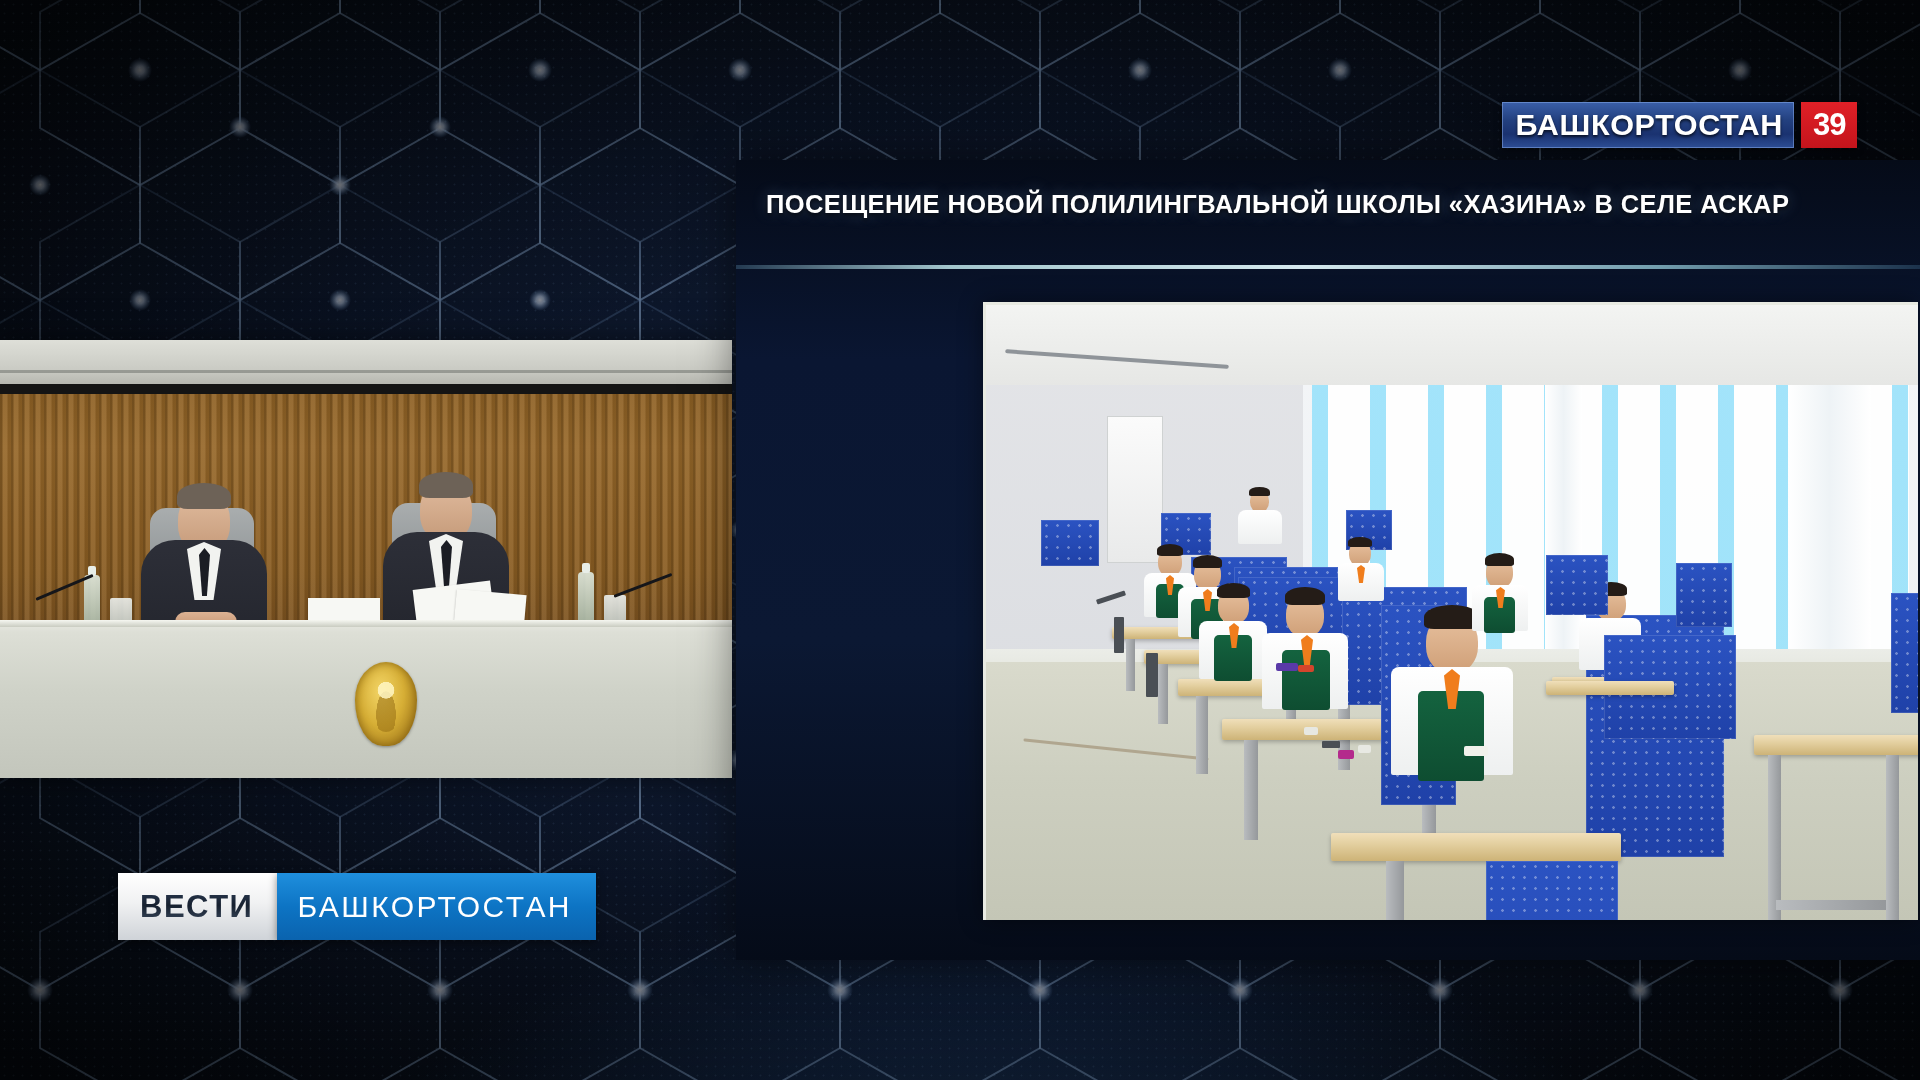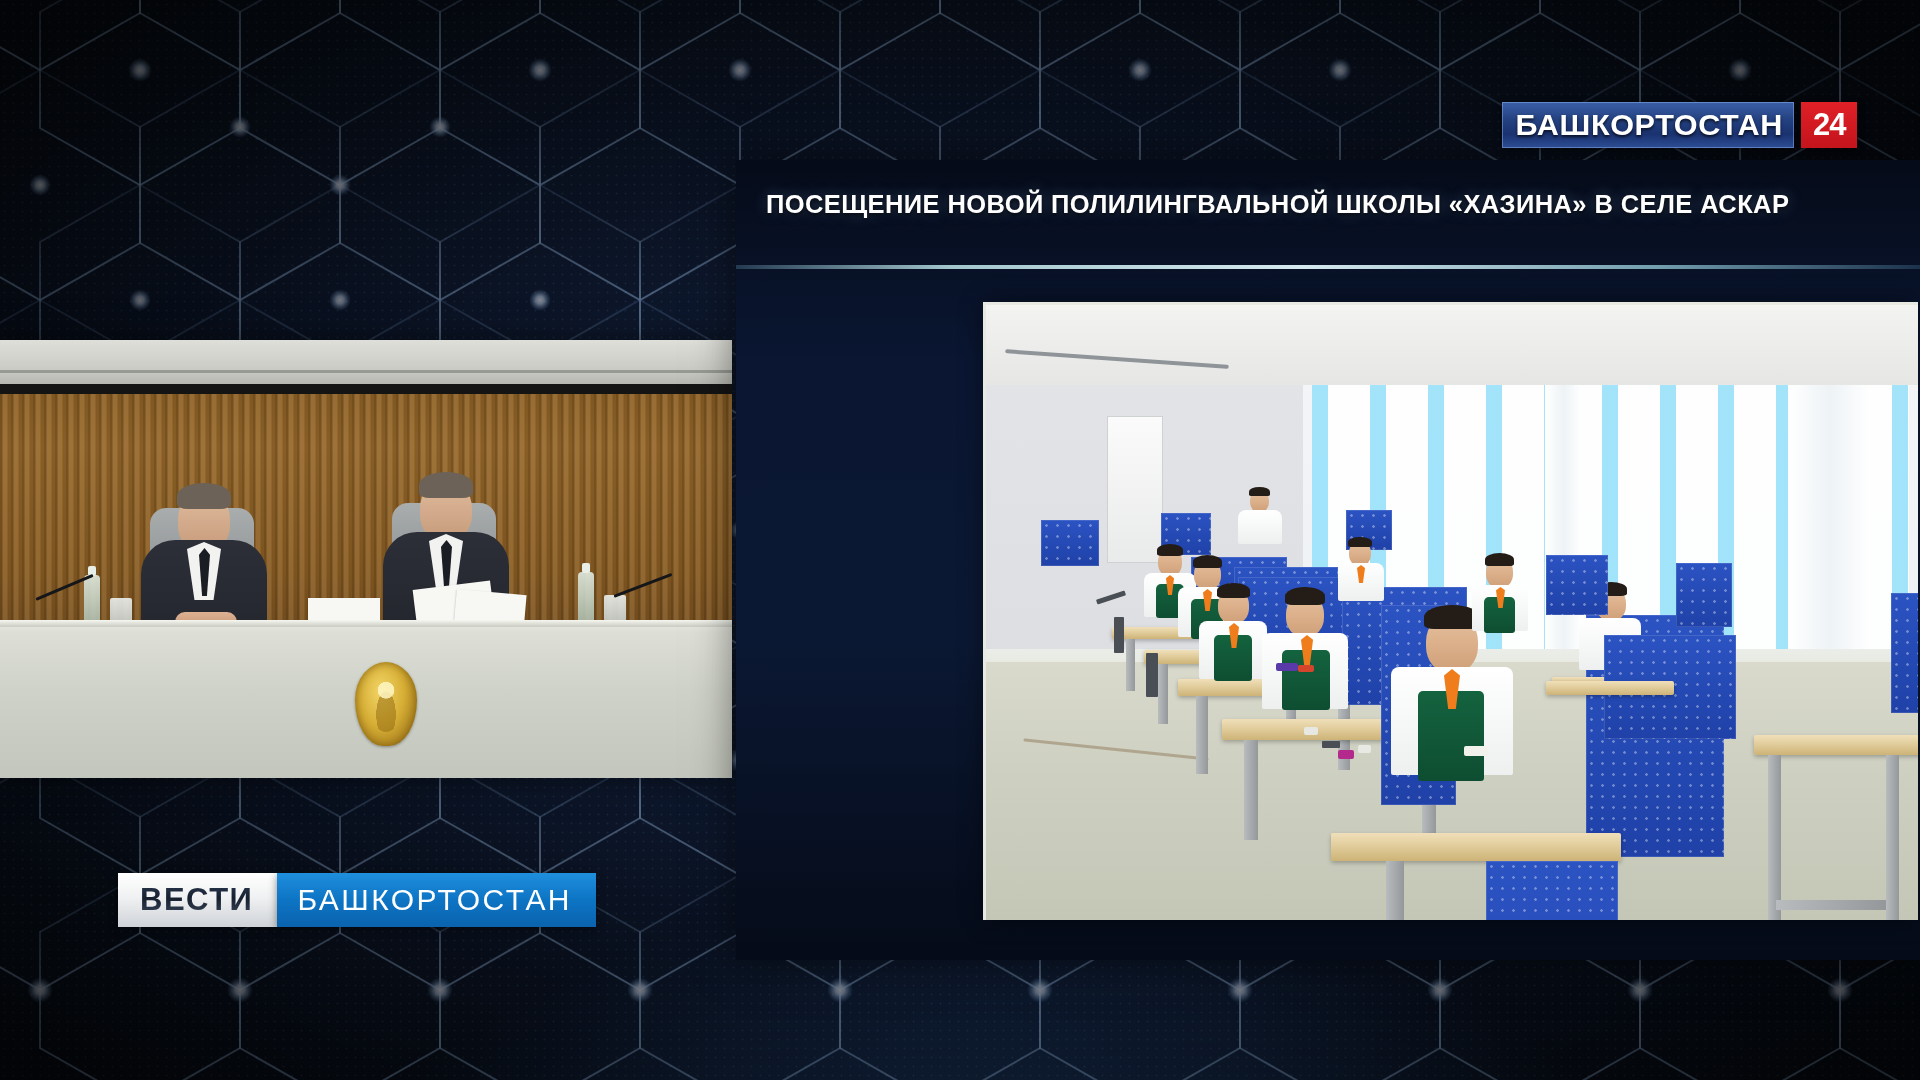--- a/index.html
+++ b/index.html
@@ -188,21 +188,21 @@
     transform:scaleX(1.02);
   }
   .b24-num{
     margin-left:7px; width:56px;
     background:linear-gradient(180deg,#e02027 0%,#c4141c 100%);
     display:flex; align-items:center; justify-content:center;
     box-shadow:0 2px 6px rgba(0,0,0,.5);
   }
   .b24-num span{ color:#fff; font-weight:700; font-size:31px; letter-spacing:-1px; }
 
-  .logo-vesti{ position:absolute; left:118px; top:873px; height:54px; display:flex; }
+  .logo-vesti{ position:absolute; left:118px; top:873px; height:67px; display:flex; }
   .vesti-white{
     display:flex; align-items:center; padding:0 24px 0 22px;
     background:linear-gradient(180deg,#ffffff 0%,#f0f1f2 45%,#cfd3d8 100%);
     box-shadow:0 2px 8px rgba(0,0,0,.45);
   }
   .vesti-white span{
     font-weight:700; font-size:31px; letter-spacing:1.5px;
     background:linear-gradient(180deg,#2b3a52 0%,#16202f 45%,#3c4b60 100%);
     -webkit-background-clip:text; background-clip:text; color:transparent;
   }
@@ -619,21 +619,21 @@
       <div class="tool" style="left:128px; top:312px; width:10px; height:36px;"></div>
       <div class="tool" style="left:160px; top:348px; width:12px; height:44px;"></div>
     </div>
   </div>
 
   <div class="logo-b24">
     <div class="b24-main">
       <span>БАШКОРТОСТАН</span>
     </div>
     <div class="b24-num">
-      <span>24</span>
+      <span>39</span>
     </div>
   </div>
 
   <div class="logo-vesti">
     <div class="vesti-white">
       <span>ВЕСТИ</span>
     </div>
     <div class="vesti-blue">
       <span>БАШКОРТОСТАН</span>
     </div>

